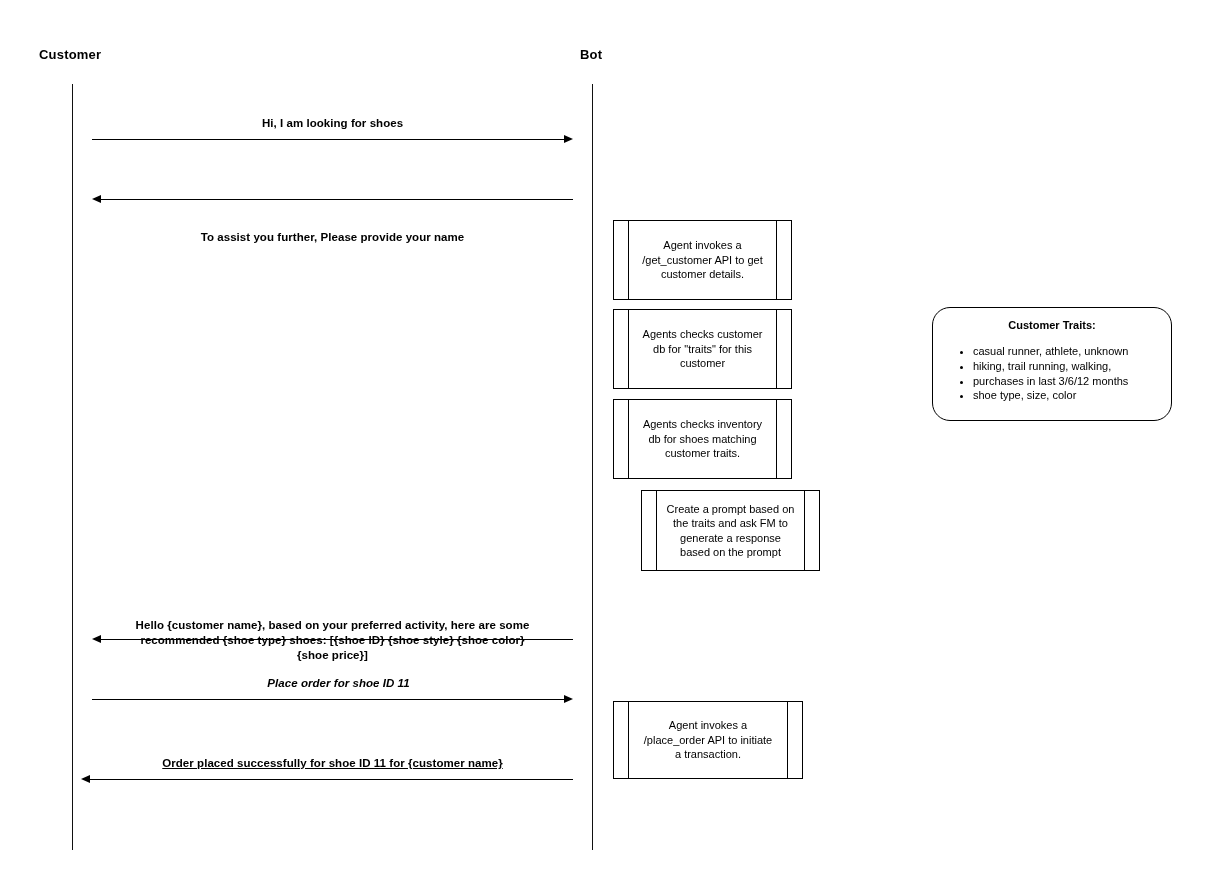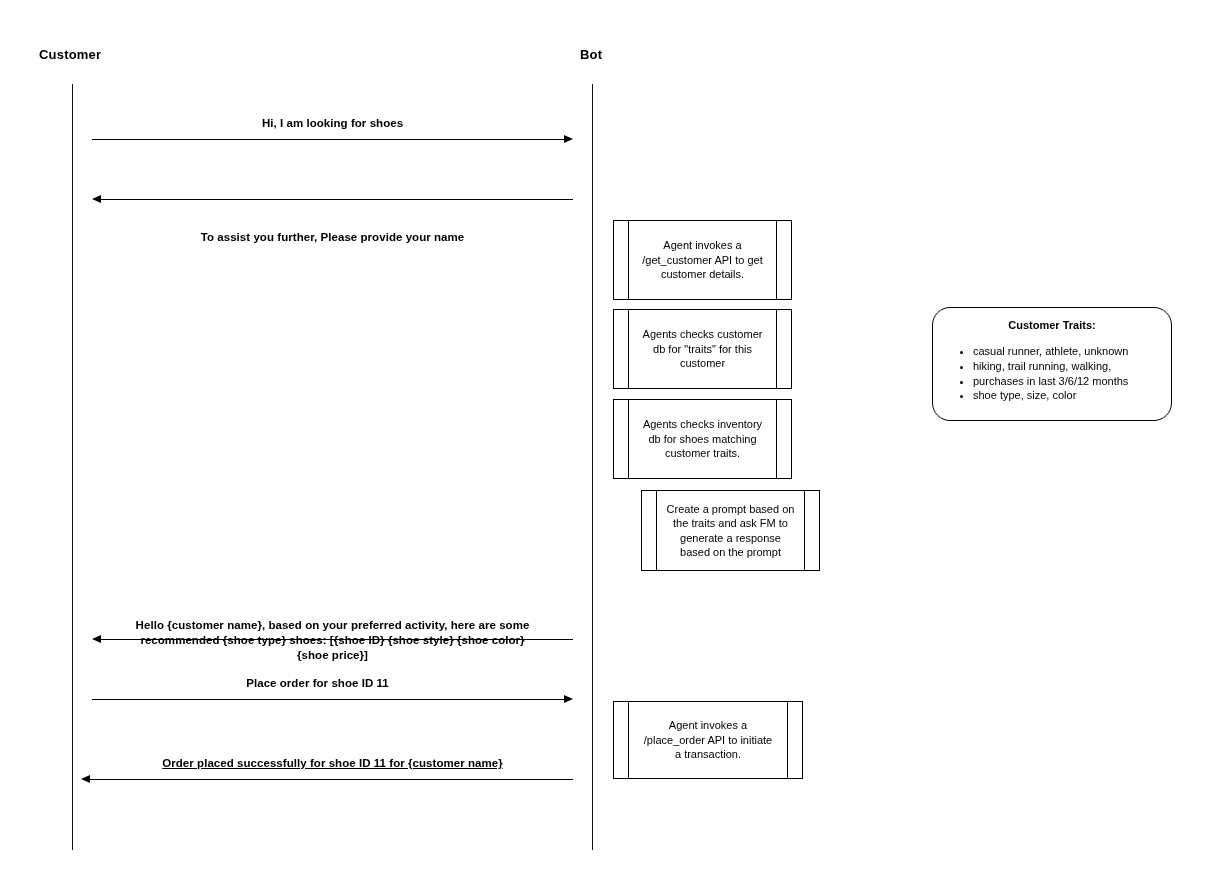--- a/index.html
+++ b/index.html
@@ -198,21 +198,21 @@
 
   <div class="message">
     <div class="msg-label" style="left:92px; top:618px; width:481px;">Hello {customer name}, based on your preferred activity, here are some
 recommended {shoe type} shoes: [{shoe ID} {shoe style} {shoe color}
 {shoe price}]</div>
     <div class="msg-line" style="left:101px; top:639px; width:472px;"></div>
     <div class="arrow-head left" style="left:92px; top:634.5px;"></div>
   </div>
 
   <div class="message">
-    <div class="msg-label" style="left:77px; top:676px; width:481px;">Place order for shoe ID 11</div>
+    <div class="msg-label" style="left:98px; top:676px; width:481px;font-style:italic;">Place order for shoe ID 11</div>
     <div class="msg-line" style="left:92px; top:699px; width:472px;"></div>
     <div class="arrow-head right" style="left:564px; top:694.5px;"></div>
   </div>
 
   <div class="action-box" style="left:613px; top:701px; width:190px; height:78px;">
     <div class="divider left"></div>
     <div class="divider right"></div>
     <div class="action-text">Agent invokes a
 /place_order API to initiate
 a transaction.</div>

